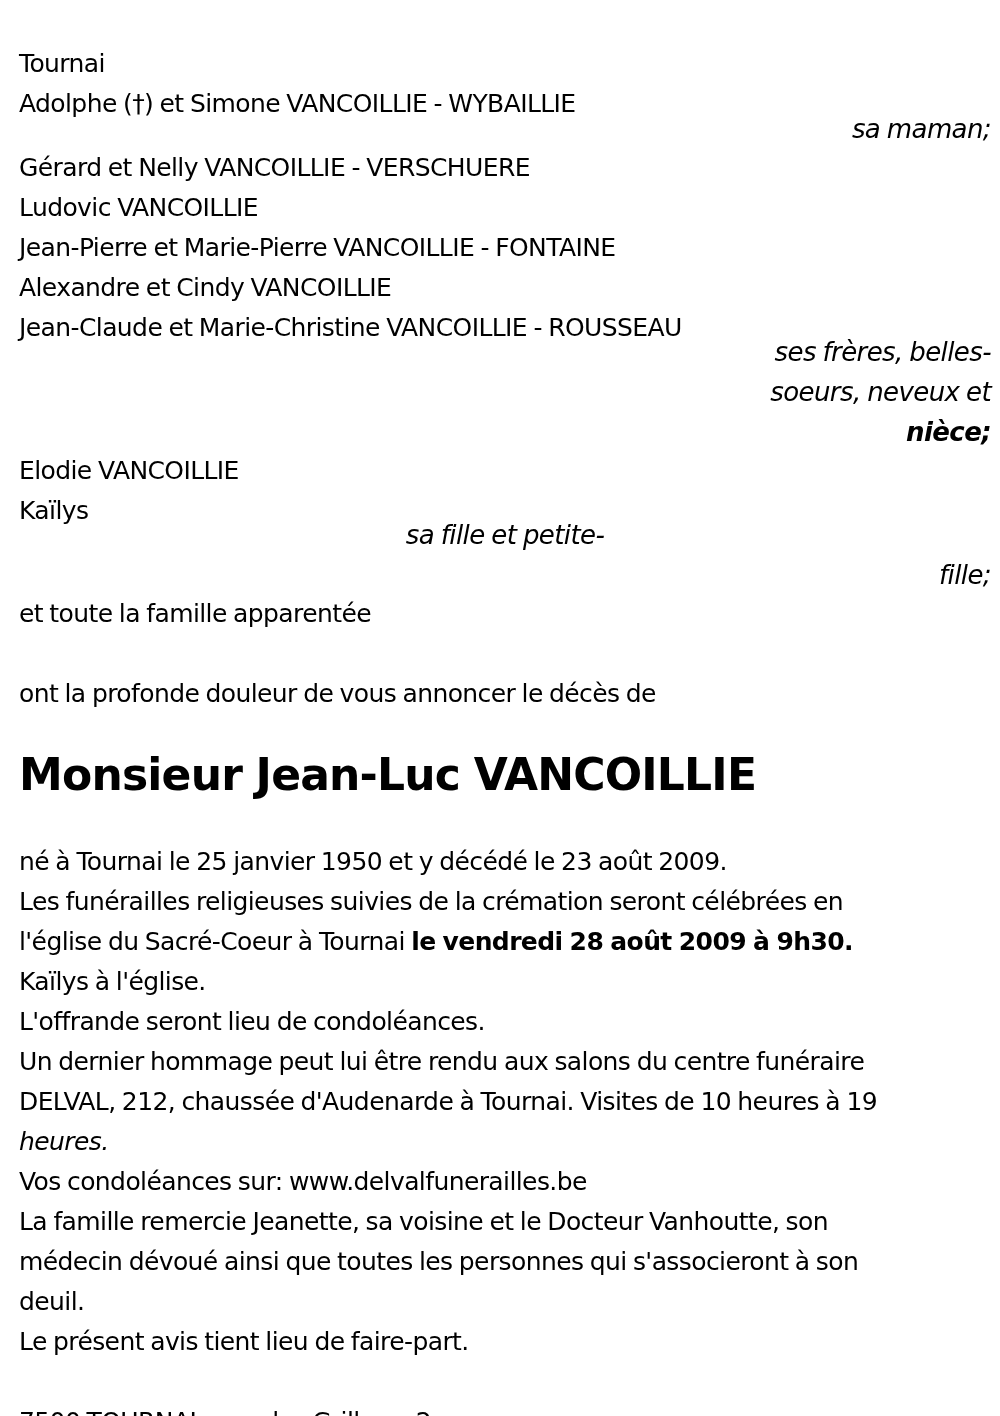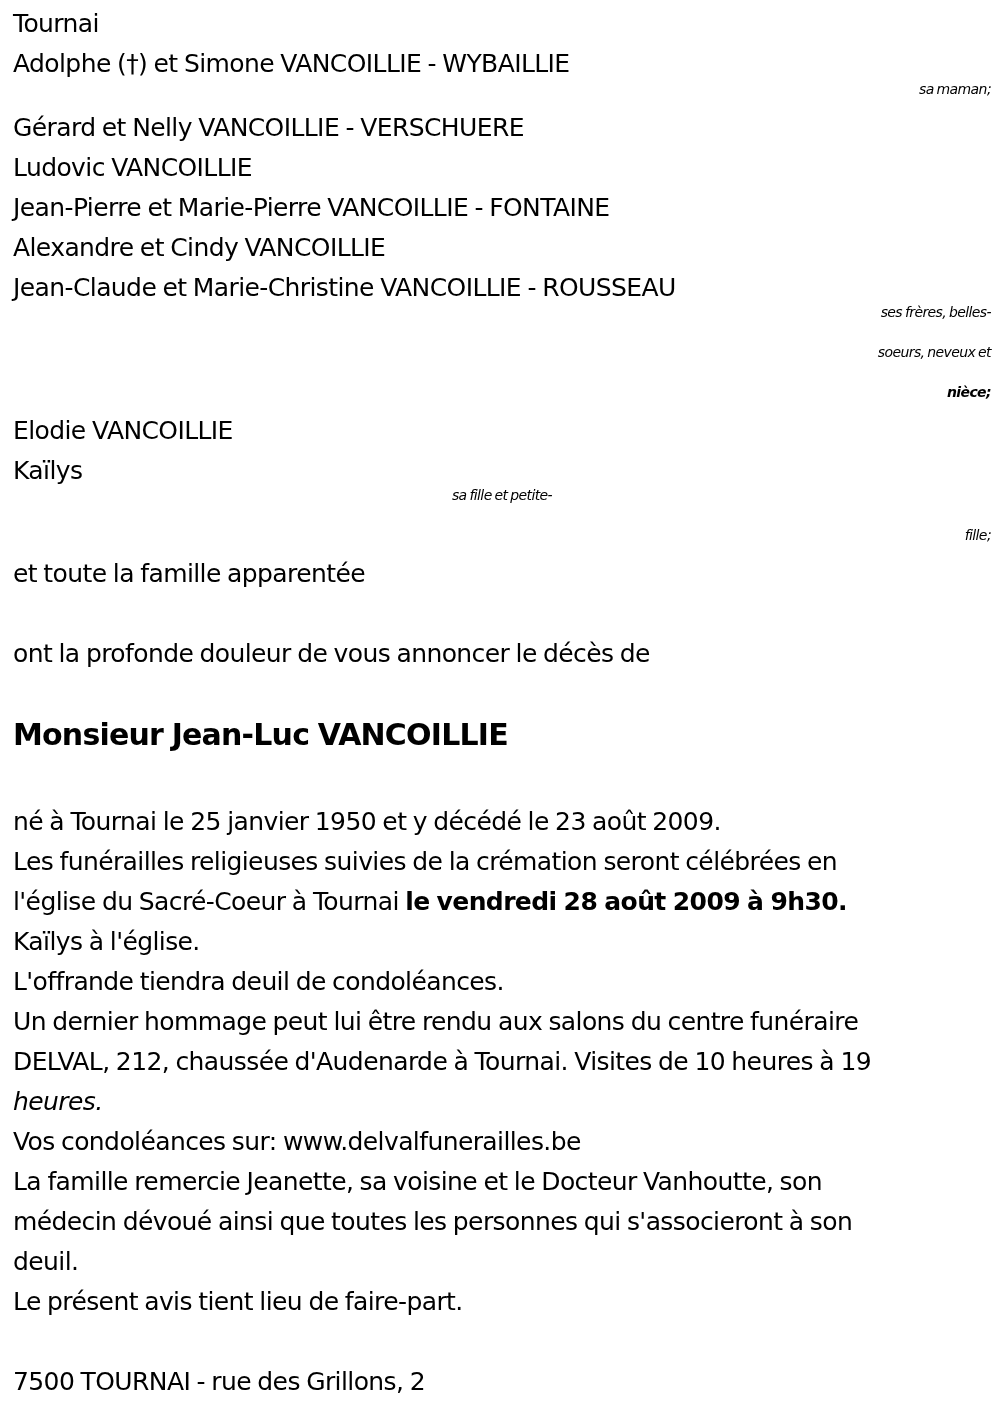--- a/index.html
+++ b/index.html
@@ -27,33 +27,33 @@
     .line {
       height: 40px;
       line-height: 40px;
       white-space: nowrap;
     }
     .caption {
       font-style: italic;
       text-align: right;
       height: 39px;
       line-height: 39px;
-      font-size: 14px;
+      font-size: 26px;
       white-space: nowrap;
     }
     .heading {
       font-weight: bold;
-      font-size: 30px;
+      font-size: 44px;
       letter-spacing: -0.8px;
       height: 50px;
       line-height: 50px;
       white-space: nowrap;
     }
     b { font-weight: bold; }
-    .abs { position: absolute; left: 2px; right: 0; }
+    .abs { position: absolute; left: 8px; right: 0; margin-top: 40px; }
   </style>
 </head>
 <body>
 
 <div class="doc">
 
   <div class="abs line" style="top:4px;">Tournai</div>
   <div class="abs line" style="top:44px;">Adolphe (†) et Simone VANCOILLIE - WYBAILLIE</div>
   <div class="abs caption" style="top:70px;">sa maman;</div>
 
@@ -78,21 +78,21 @@
   <div class="abs line" style="top:634px;">ont la profonde douleur de vous annoncer le décès de</div>
 
   <div class="abs heading" style="top:710px;">Monsieur Jean-Luc VANCOILLIE</div>
 
   <div class="abs line" style="top:802px;">né à Tournai le 25 janvier 1950 et y décédé le 23 août 2009.</div>
   <div class="abs line" style="top:842px;">Les funérailles religieuses suivies de la crémation seront célébrées en</div>
   <div class="abs line" style="top:882px;">
     <span>l'église du Sacré-Coeur à Tournai </span><b>le vendredi 28 août 2009 à 9h30.</b>
   </div>
   <div class="abs line" style="top:922px;">Kaïlys à l'église.</div>
-  <div class="abs line" style="top:962px;">L'offrande tiendra deuil de condoléances.</div>
+  <div class="abs line" style="top:962px;">L'offrande seront lieu de condoléances.</div>
   <div class="abs line" style="top:1002px;">Un dernier hommage peut lui être rendu aux salons du centre funéraire</div>
   <div class="abs line" style="top:1042px;">DELVAL, 212, chaussée d'Audenarde à Tournai. Visites de 10 heures à 19</div>
   <div class="abs line" style="top:1082px;font-style:italic;">heures.</div>
   <div class="abs line" style="top:1122px;">
     <span>Vos condoléances sur: </span><span>www.delvalfunerailles.be</span>
   </div>
   <div class="abs line" style="top:1162px;">La famille remercie Jeanette, sa voisine et le Docteur Vanhoutte, son</div>
   <div class="abs line" style="top:1202px;">médecin dévoué ainsi que toutes les personnes qui s'associeront à son</div>
   <div class="abs line" style="top:1242px;">deuil.</div>
   <div class="abs line" style="top:1282px;">Le présent avis tient lieu de faire-part.</div>

